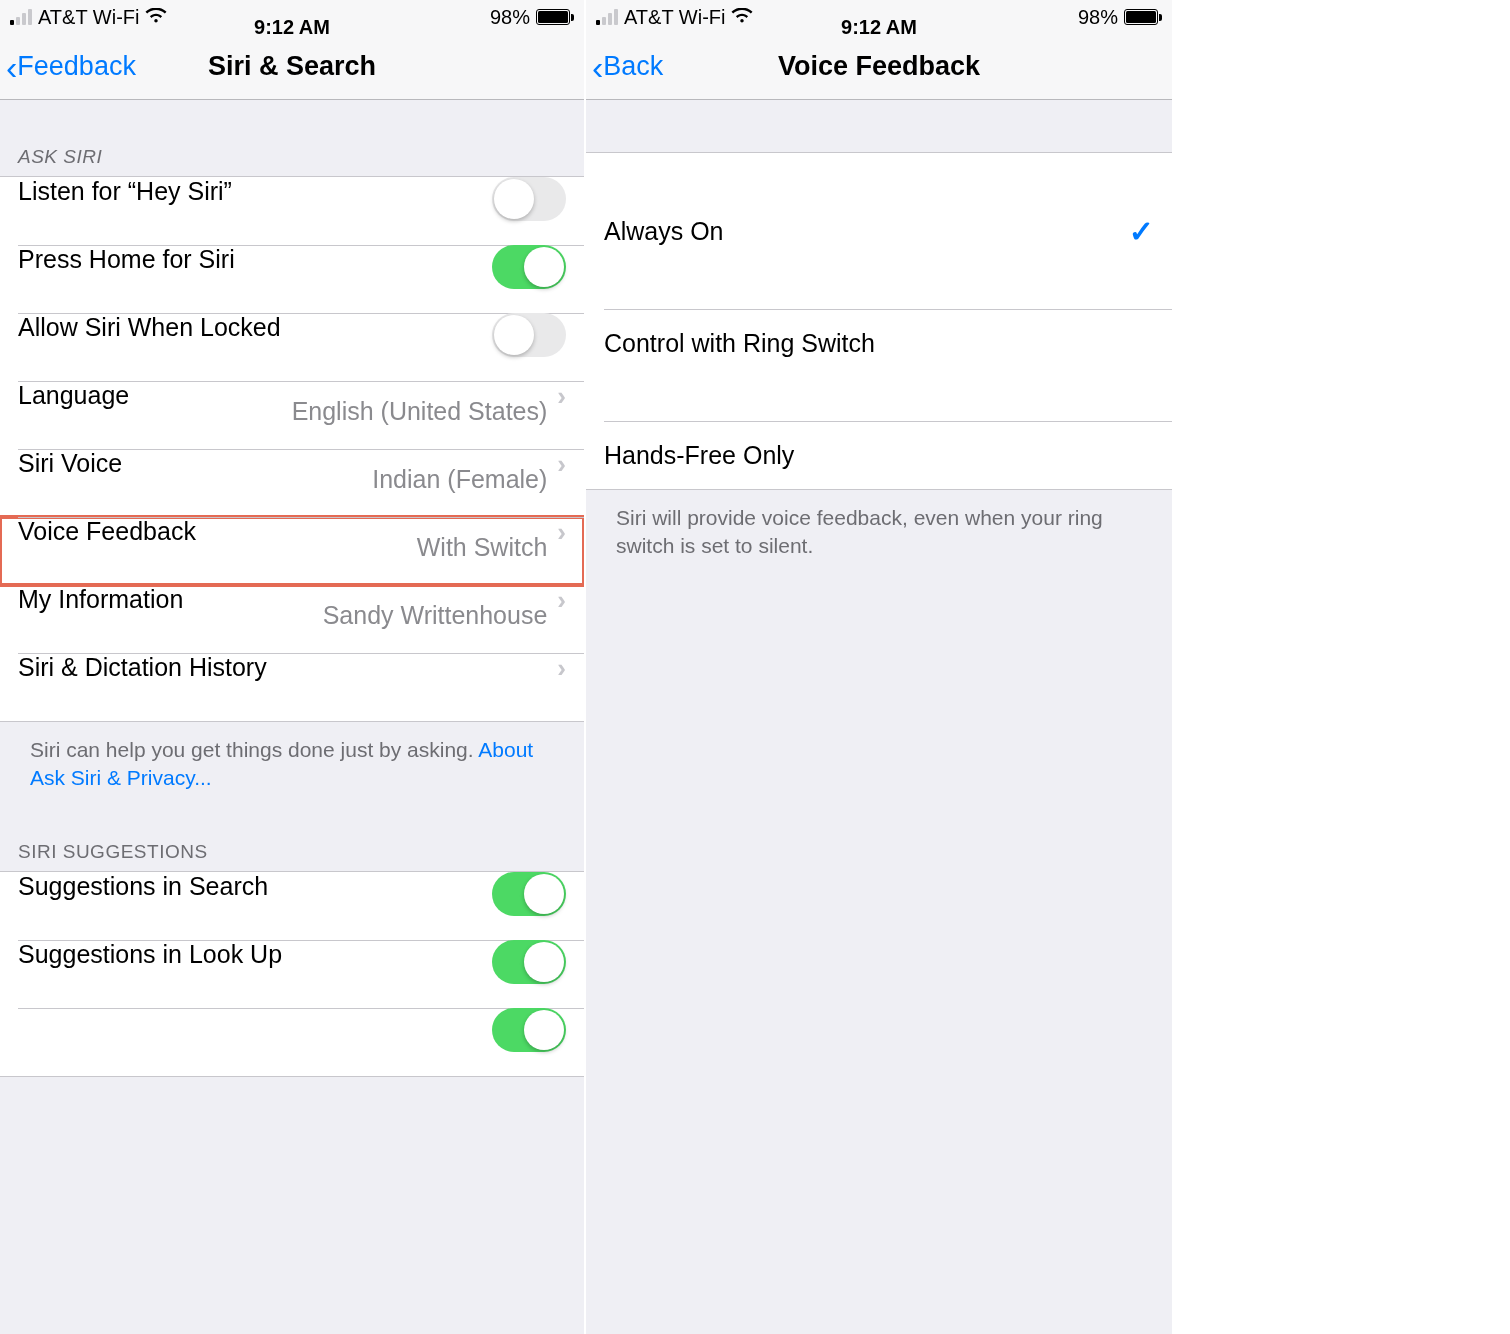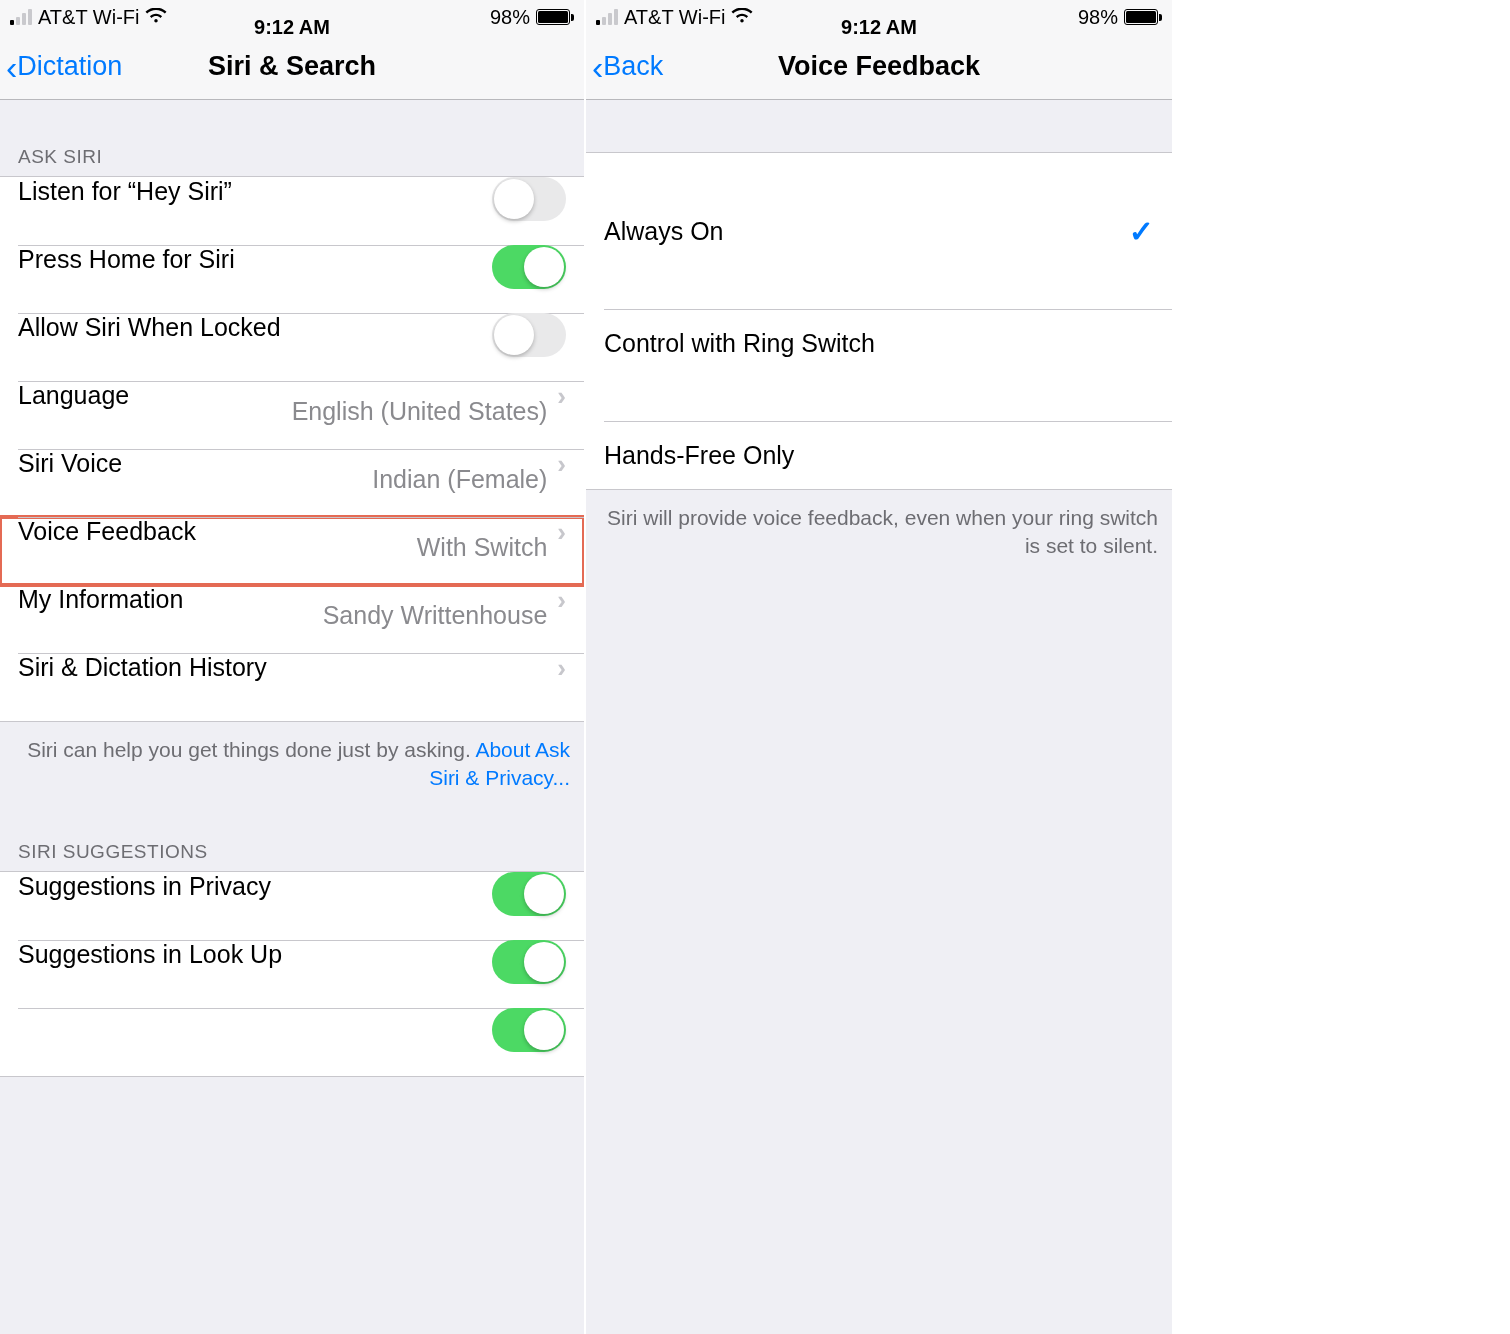--- a/index.html
+++ b/index.html
@@ -19,41 +19,41 @@
   .battery-tip { width:3px; height:7px; background:#000; border-radius:0 2px 2px 0; margin-left:1px; }
 
   
   .nav-header { position:relative; height:66px; background:#f7f7f8; border-bottom:1px solid #b8b8bc; display:flex; align-items:center; }
   .nav-back { display:flex; align-items:center; color:#007aff; font-size:27px; padding-left:6px; cursor:pointer; }
   .nav-back .chev { font-size:34px; line-height:1; margin-right:0px; font-weight:400; }
   .nav-title { position:absolute; left:50%; transform:translateX(-50%); font-size:27px; font-weight:700; color:#000; white-space:nowrap; }
 
   
   .section-header { padding:26px 18px 8px; font-size:19px; color:#6d6d72; text-transform:uppercase; letter-spacing:0.5px; }
-  .section-header.first { padding-top:46px; }
+  .section-header.first { padding-top:46px;font-style:italic; }
 
   
   .group { background:#fff; border-top:1px solid #c8c7cc; border-bottom:1px solid #c8c7cc; }
   .row { display:flex; align-items:flex-start; padding:0 18px; min-height:68px; position:relative; background:#fff; }
   .row + .row::before { content:""; position:absolute; left:18px; right:0; top:0; height:1px; background:#c8c7cc; }
   .row .label { font-size:25px; color:#000; flex:0 0 auto; }
   .row .value { flex:1; text-align:right; font-size:25px; color:#8a8a8e; padding-right:10px; white-space:nowrap; overflow:hidden;margin-top:16px; }
   .row .disclosure { color:#c7c7cc; font-size:26px; font-weight:600; }
   .row.highlight { outline:4px solid #e46a54; outline-offset:-2px; z-index:2; }
 
   
   .toggle { width:74px; height:44px; border-radius:22px; position:relative; margin-left:auto; cursor:pointer; }
   .toggle .knob { position:absolute; top:2px; width:40px; height:40px; border-radius:50%; background:#fff; box-shadow:0 2px 4px rgba(0,0,0,.25); }
   .toggle.on { background:#4cd964; }
   .toggle.on .knob { right:2px; }
   .toggle.off { background:#e9e9ea; }
   .toggle.off .knob { left:2px; }
 
   
-  .footer-text { padding:14px 14px 22px; font-size:21px; line-height:1.35; color:#6d6d72;text-align:right; }
+  .footer-text { padding:14px 30px 22px; font-size:21px; line-height:1.35; color:#6d6d72; }
   .footer-text a { color:#007aff; text-decoration:none; }
 
   
   .option-row { display:flex; align-items:center; padding:0 18px; min-height:68px; position:relative; background:#fff; font-size:25px; color:#000;margin-top:44px; }
   .option-row + .option-row::before { content:""; position:absolute; left:18px; right:0; top:0; height:1px; background:#c8c7cc; }
   .check { margin-left:auto; color:#007aff; font-size:30px; font-weight:700; }
 
   .spacer-top-right { height:52px; }
 
   
@@ -95,21 +95,21 @@
               <span class="battery-fill"></span>
             </span>
             <span class="battery-tip"></span>
           </span>
       </div>
     </div>
 
     <div class="nav-header">
       <div class="nav-back">
         <span class="chev">‹</span>
-        <span>Dictation</span>
+        <span>Feedback</span>
       </div>
       <div class="nav-title">Siri &amp; Search</div>
     </div>
 
     <div class="section-header first">Ask Siri</div>
 
     <div class="group">
       <div class="row">
         <span class="label">Listen for “Hey Siri”</span>
         <div class="toggle off">
@@ -156,21 +156,21 @@
     </div>
 
     <div class="footer-text">
       <span>Siri can help you get things done just by asking. </span><a href="#">About Ask Siri &amp; Privacy...</a>
     </div>
 
     <div class="section-header">Siri Suggestions</div>
 
     <div class="group">
       <div class="row">
-        <span class="label">Suggestions in Privacy</span>
+        <span class="label">Suggestions in Search</span>
         <div class="toggle on">
             <div class="knob"></div>
           </div>
       </div>
       <div class="row">
         <span class="label">Suggestions in Look Up</span>
         <div class="toggle on">
             <div class="knob"></div>
           </div>
       </div>

